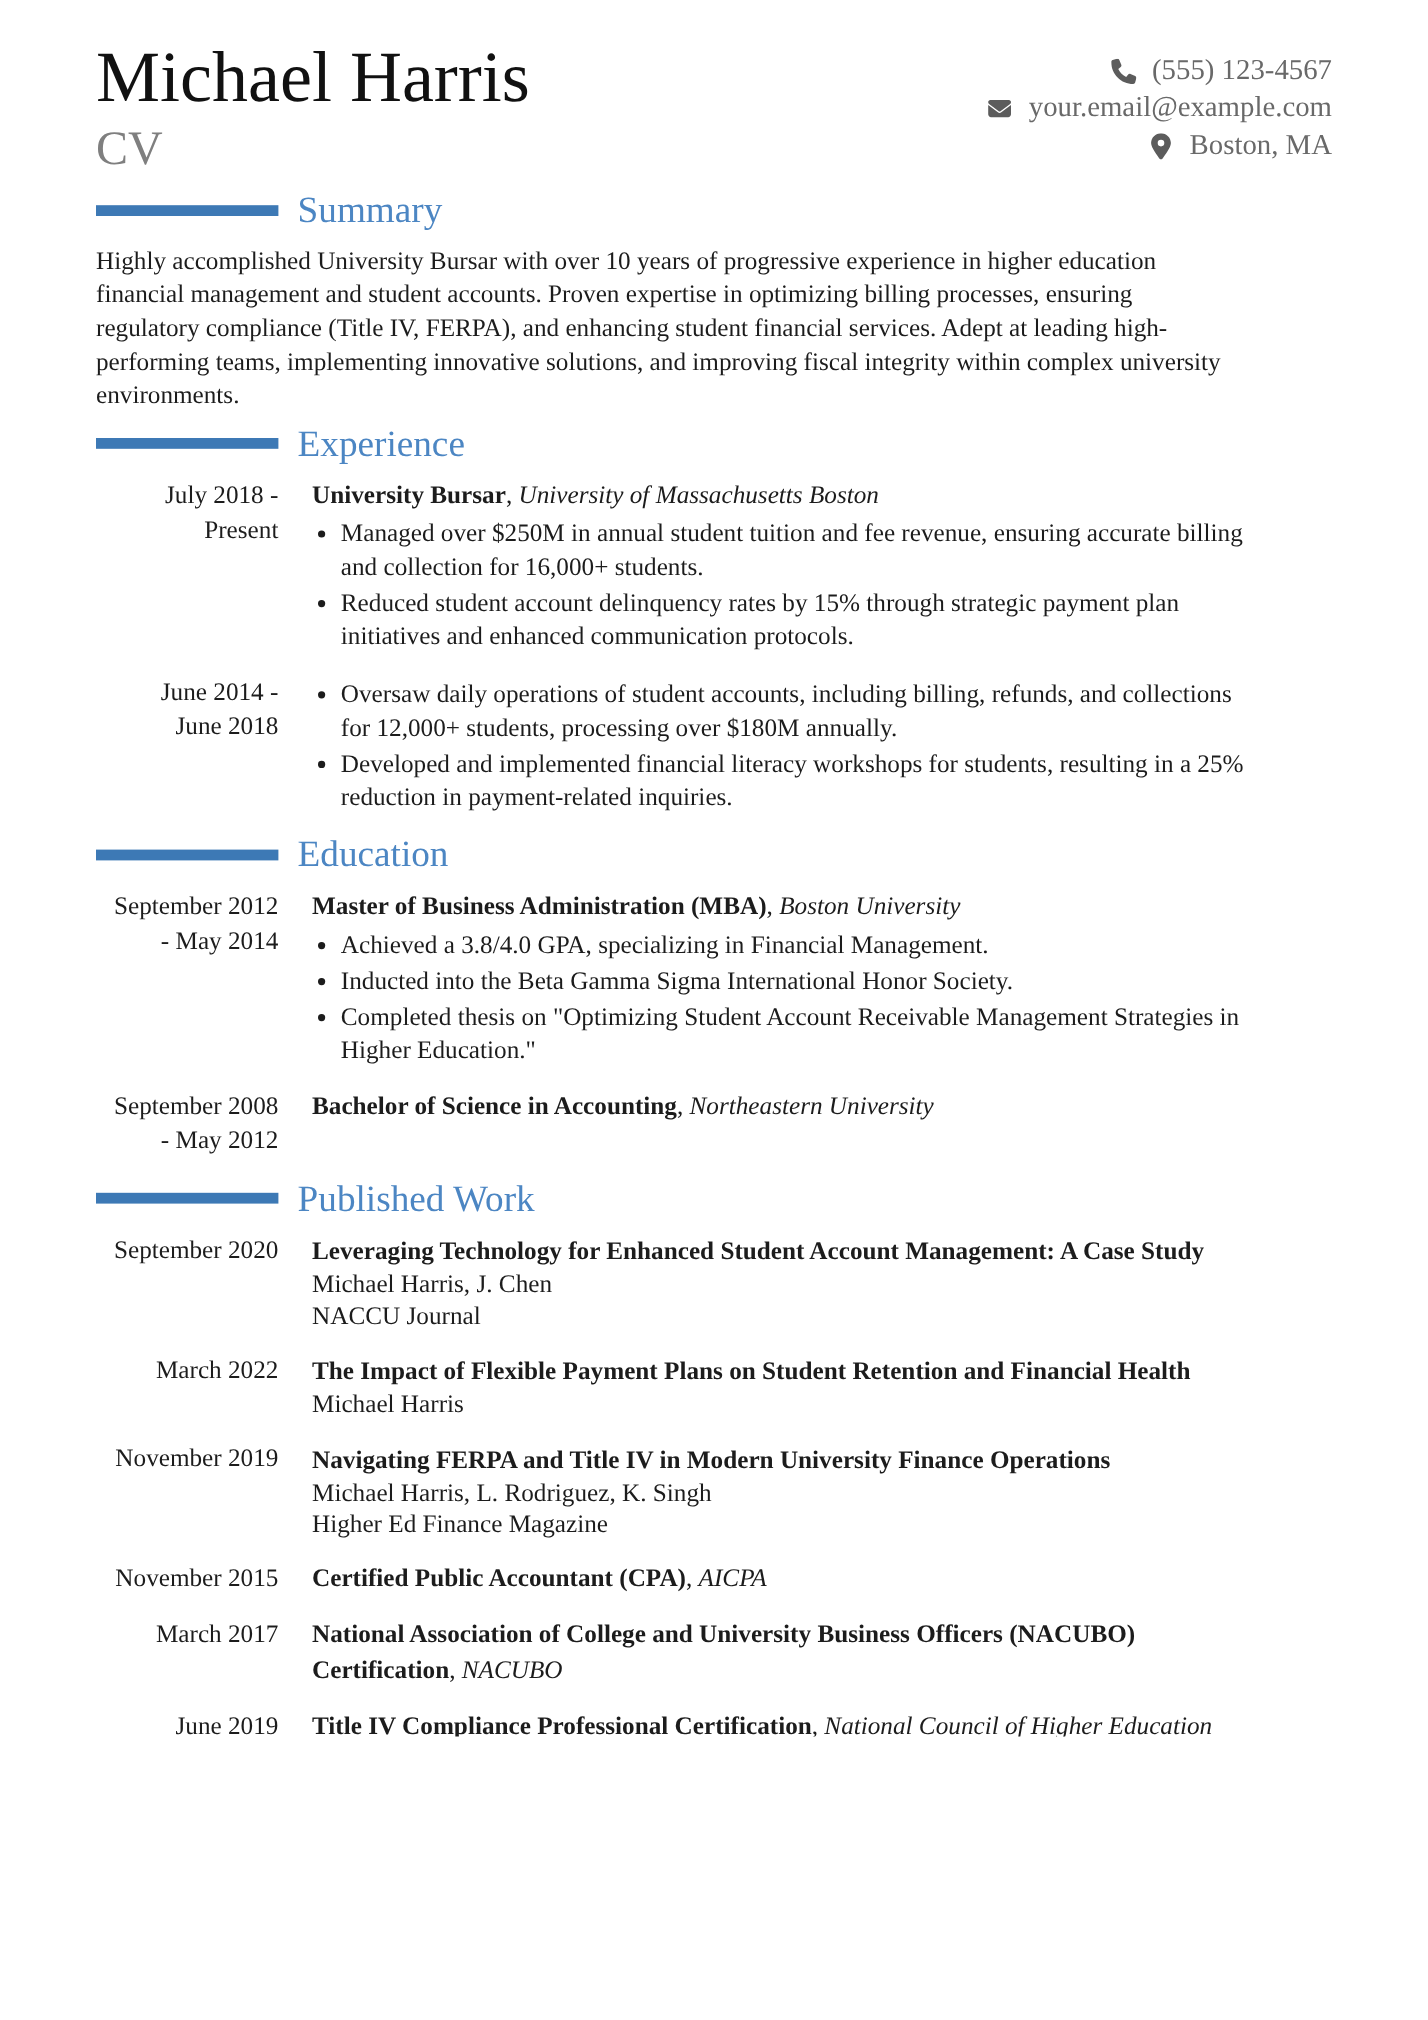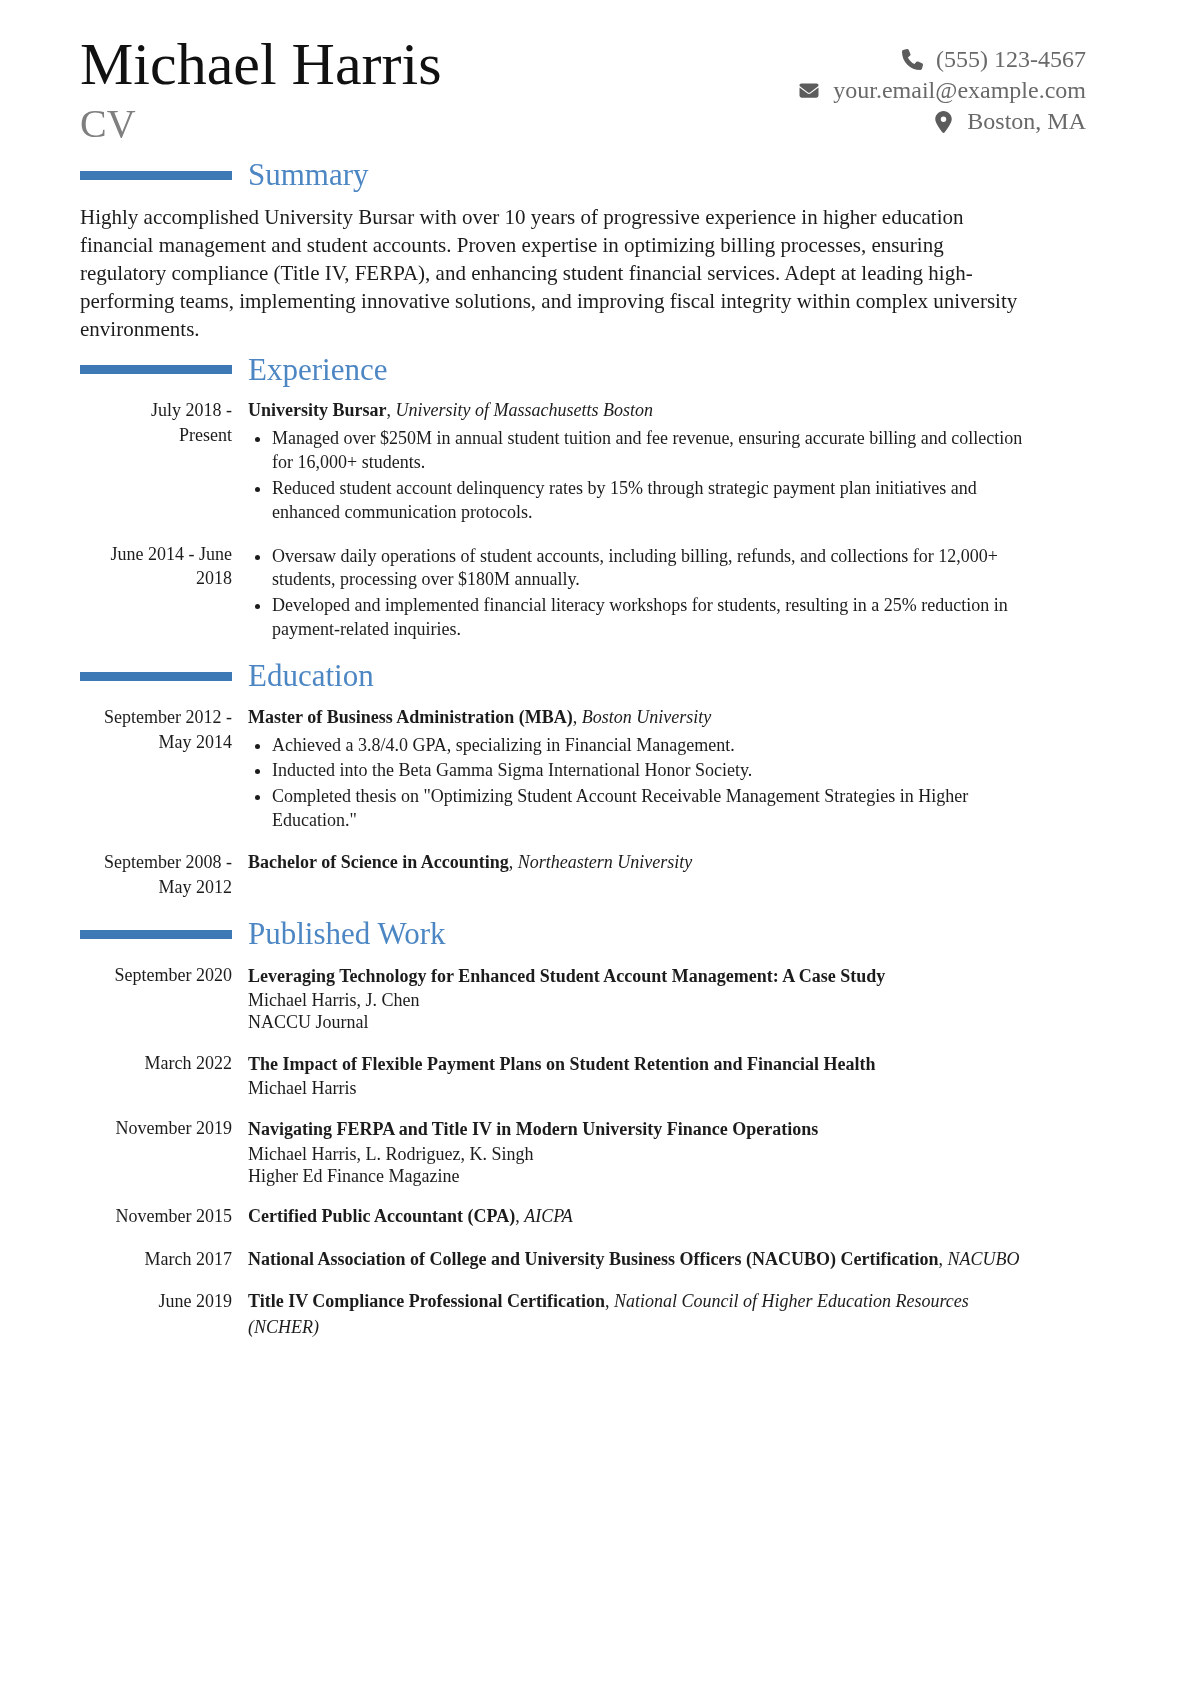--- a/index.html
+++ b/index.html
@@ -5,21 +5,21 @@
   html, body { margin: 0; padding: 0; background: #ffffff; }
   body {
     width: 1190px; height: 1683px;
     font-family: "Liberation Serif", "DejaVu Serif", serif;
     color: #1c1c1c;
     -webkit-font-smoothing: antialiased;
   }
   .page {
     box-sizing: border-box;
     width: 1190px; height: 1447px;
-    padding: 34px 104px 0 80px;
+    padding: 34px 80px 0 80px;
     overflow: hidden;
     background: #ffffff;
   }
 
   
   .header { display: flex; justify-content: space-between; align-items: flex-start; }
   .name {
     font-size: 60px; font-weight: 400; color: #111111;
     margin: 0; line-height: 1.02;
   }
@@ -36,22 +36,22 @@
   section { margin-top: 9px; }
   section.first { margin-top: 13px; }
   .sec-head { display: flex; align-items: center; gap: 16px; margin-bottom: 11px; }
   .bar { width: 152px; height: 9px; background: #3d79b5; flex: 0 0 auto; }
   .sec-title { font-size: 31px; font-weight: 400; color: #4c86c3; margin: 0; line-height: 1.12; }
 
   .summary-text { margin: 0; width: 948px; font-size: 21px; line-height: 1.33; color: #1c1c1c; }
 
   
   .entry {
-    display: grid; grid-template-columns: 138px 780px; column-gap: 16px;
-    margin-left: 14px; margin-bottom: 17px; font-size: 18px;
+    display: grid; grid-template-columns: 138px 780px; column-gap: 28px;
+    margin-left: 14px; margin-bottom: 17px; font-size: 21px;
   }
   .date { text-align: right; line-height: 1.38; color: #1c1c1c; }
   .title-line { margin: 0; line-height: 1.42; }
   .b { font-weight: 700; }
   .i { font-style: italic; }
   .hl { margin: 3px 0 0 0; padding-left: 24px; list-style: disc outside; }
   .hl li { line-height: 1.33; margin-top: 2px; }
   .pub-title { margin: 0; font-weight: 700; line-height: 1.48; }
   .pub-meta { line-height: 1.23; }
   .pub-meta:empty { display: none; }

